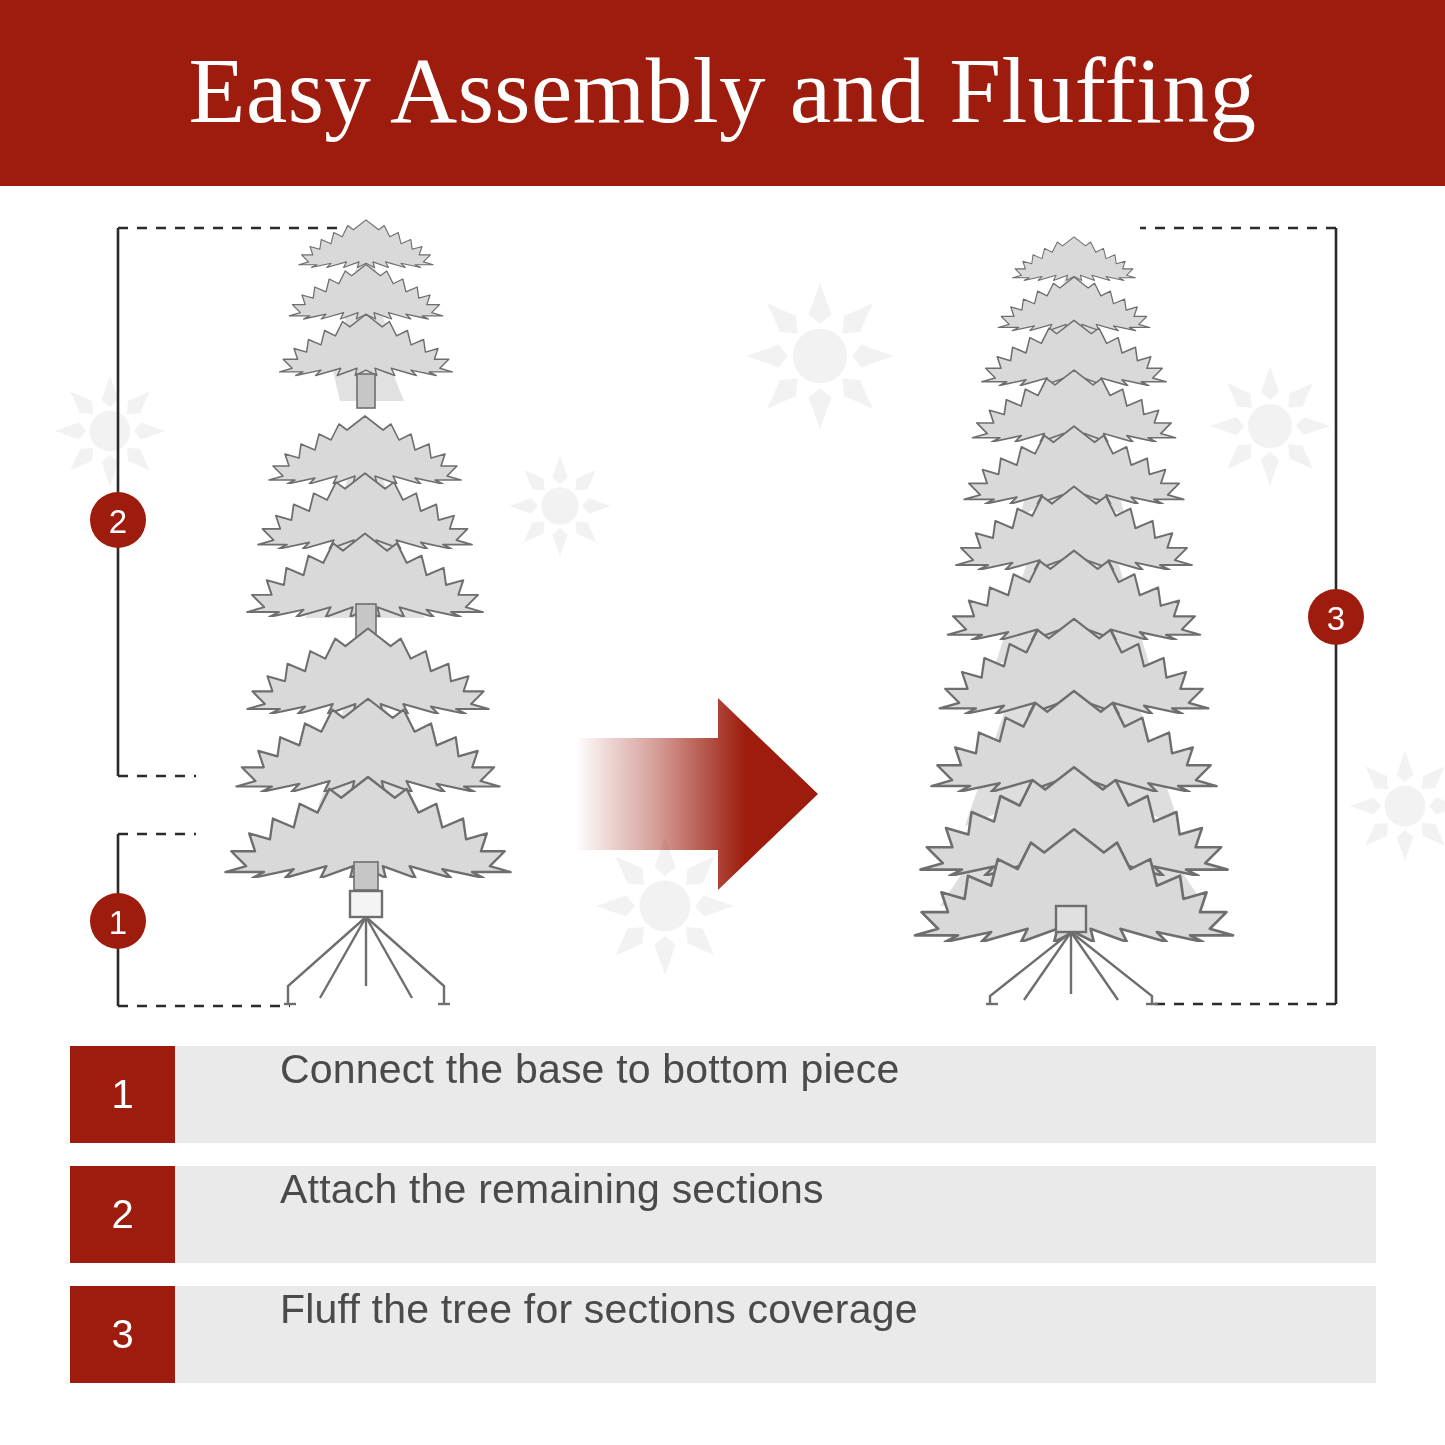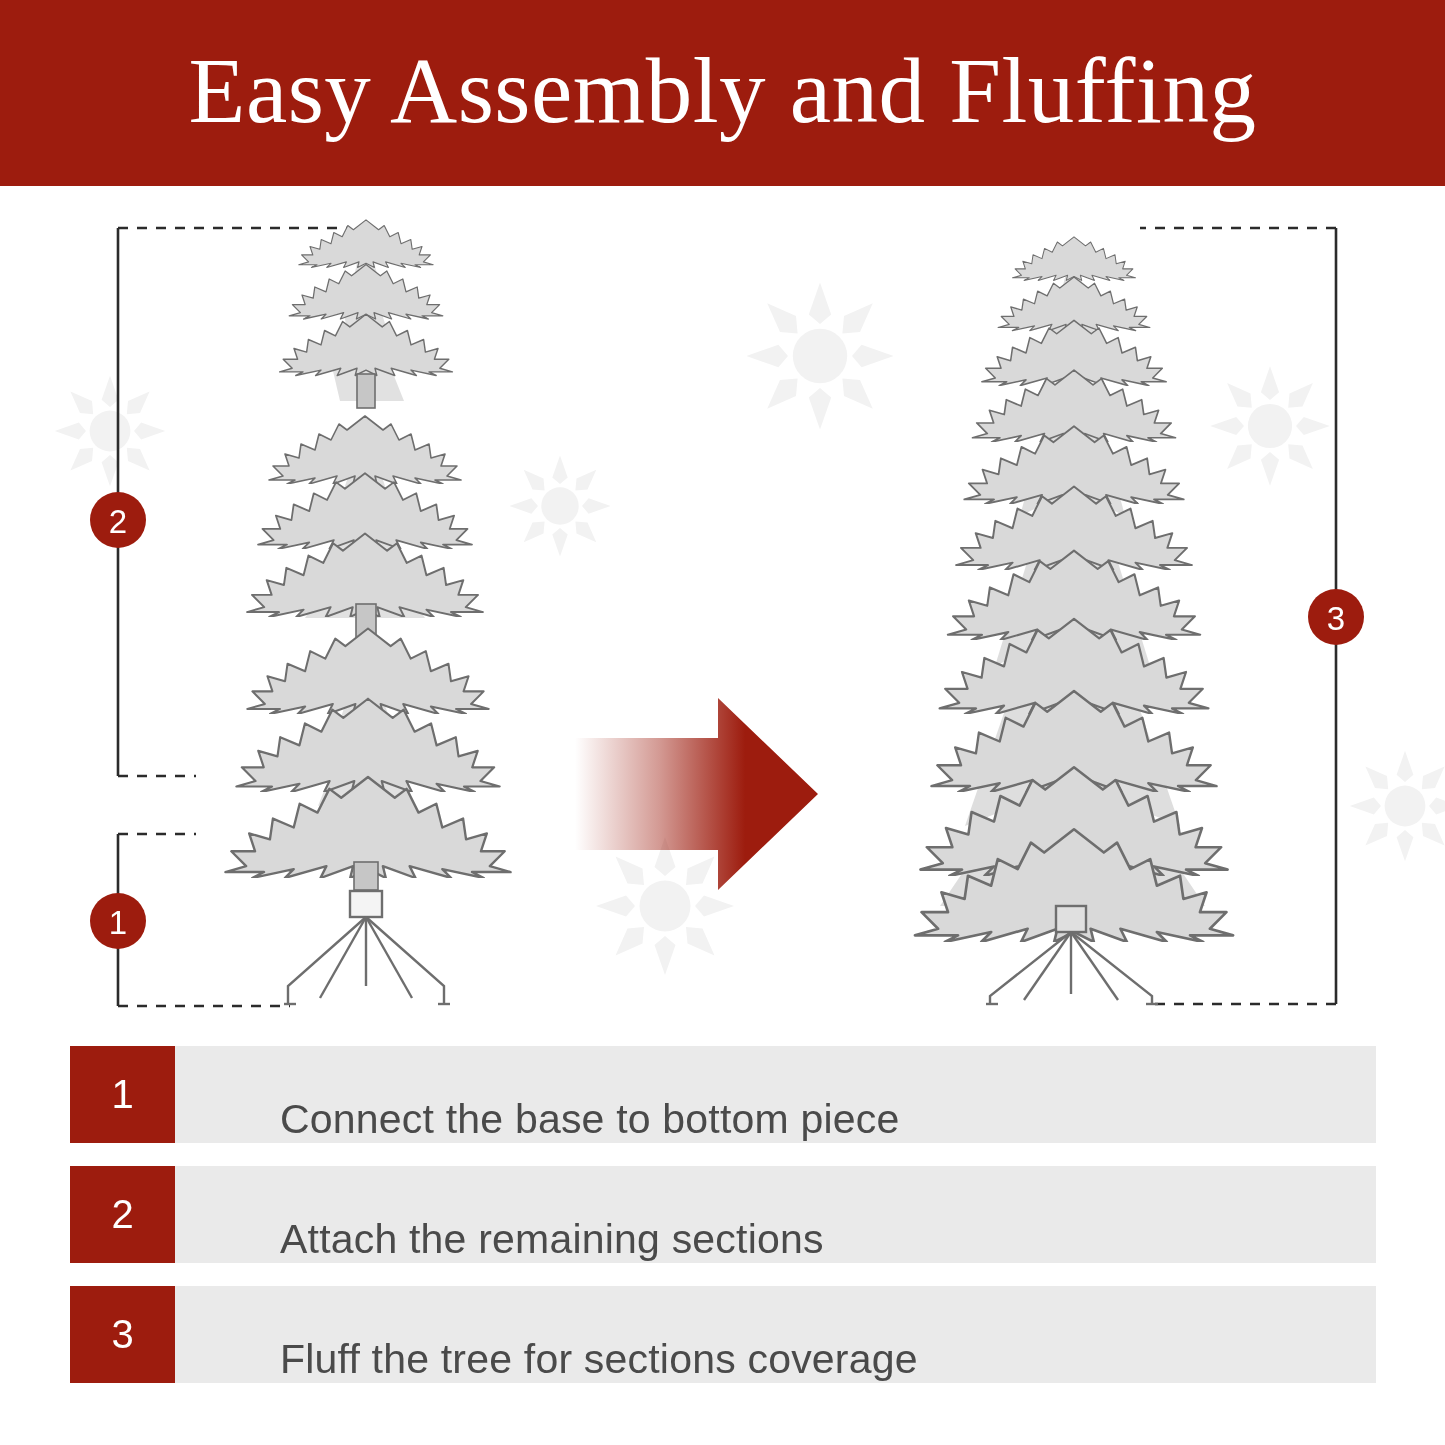--- a/index.html
+++ b/index.html
@@ -71,21 +71,21 @@
     font-size: 40px;
     display: flex;
     align-items: center;
     justify-content: center;
     font-family: "Liberation Sans", sans-serif;
   }
   .step-text-wrap {
     flex: 1;
     background: #eaeaea;
     display: flex;
-    align-items: flex-end;
+    align-items: flex-start;
     padding-left: 0;
   }
   .step-text {
     color: #4a4a4a;
     font-size: 41px;
     padding-left: 105px;
     font-family: "Liberation Sans", sans-serif;
     letter-spacing: 0.2px;
   }
 </style>

